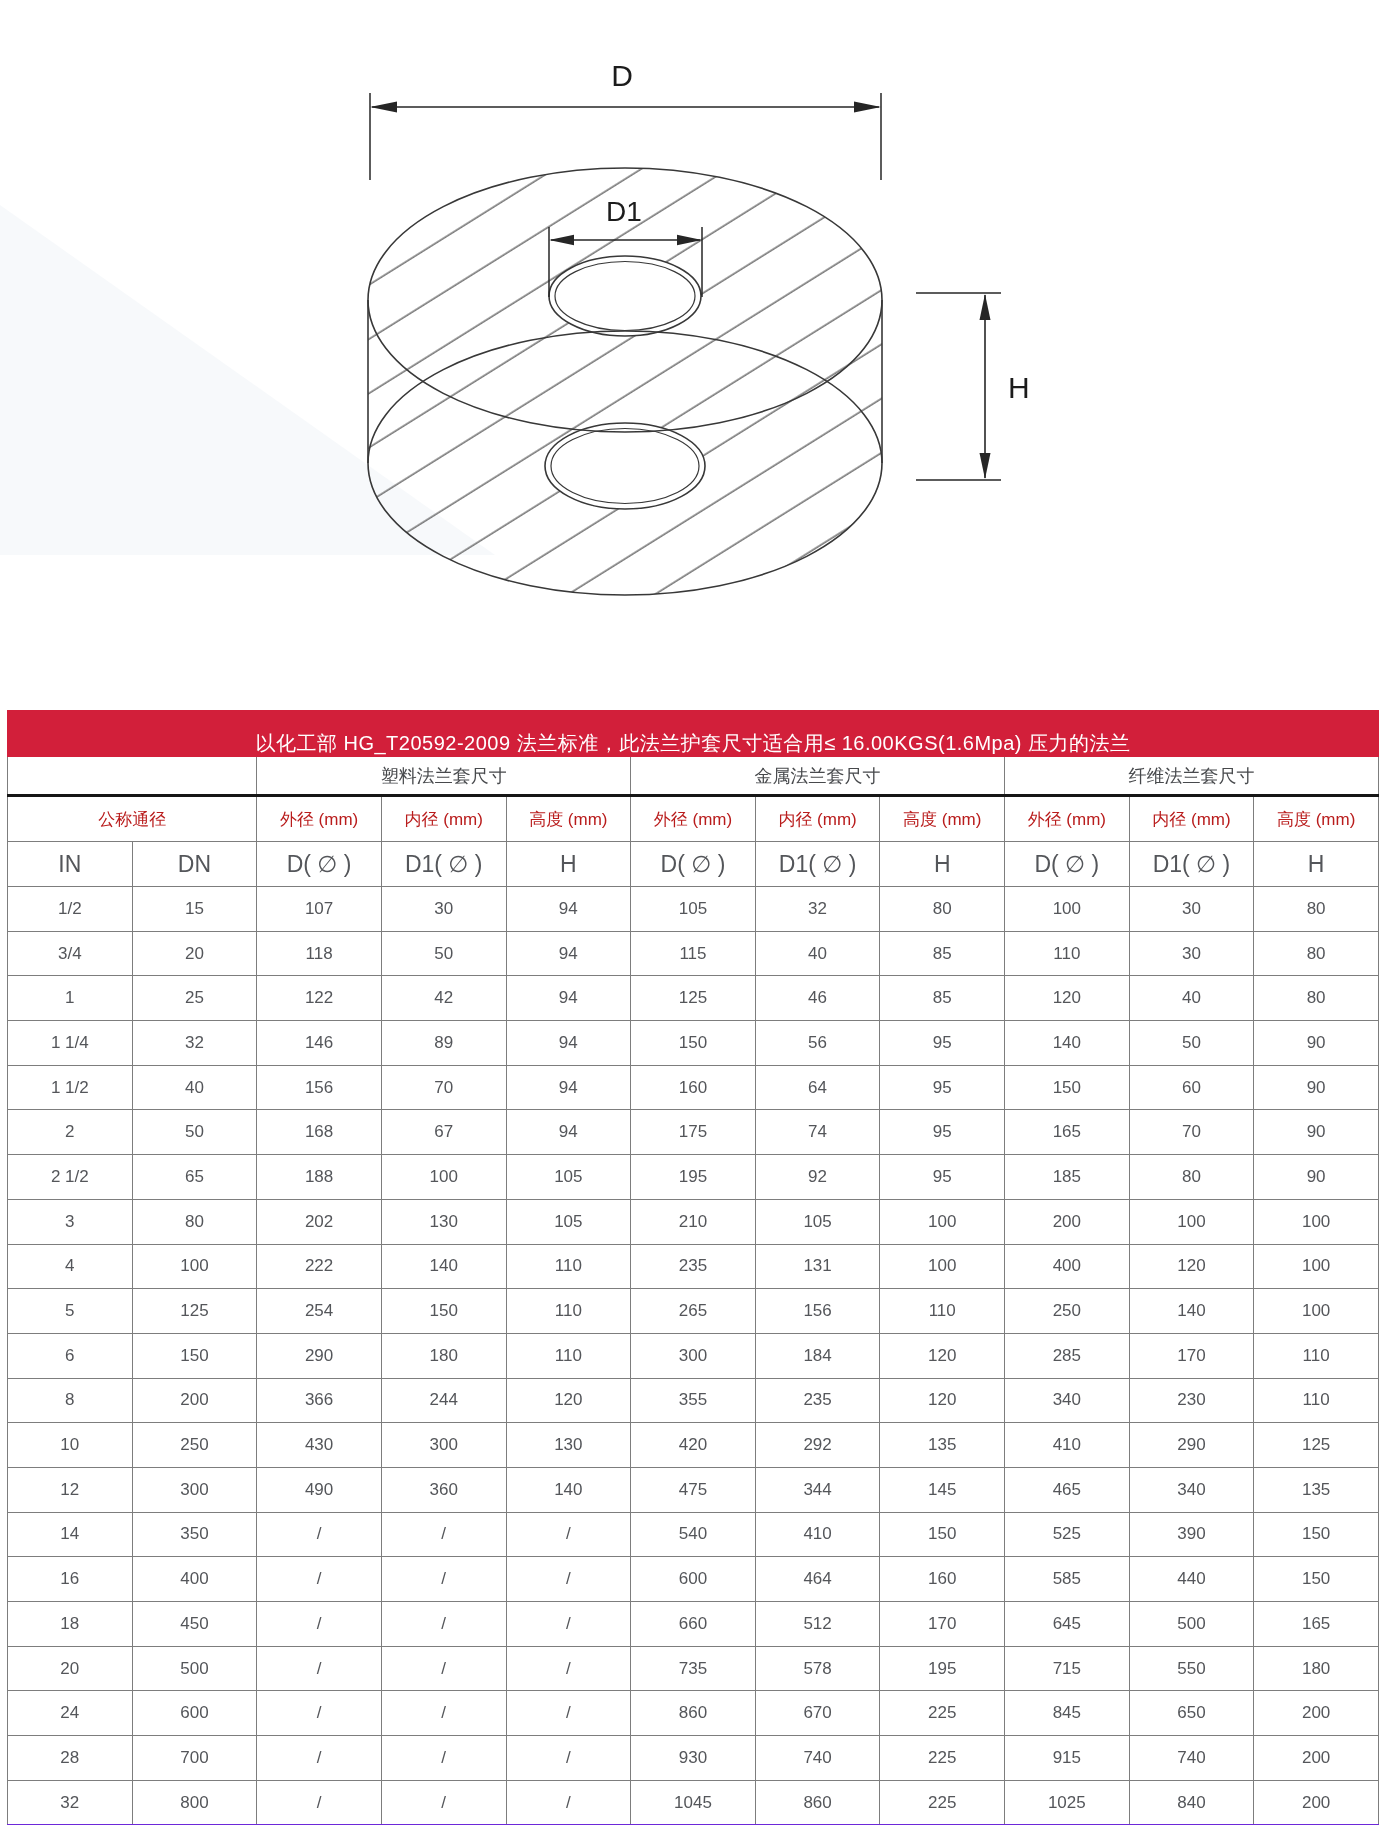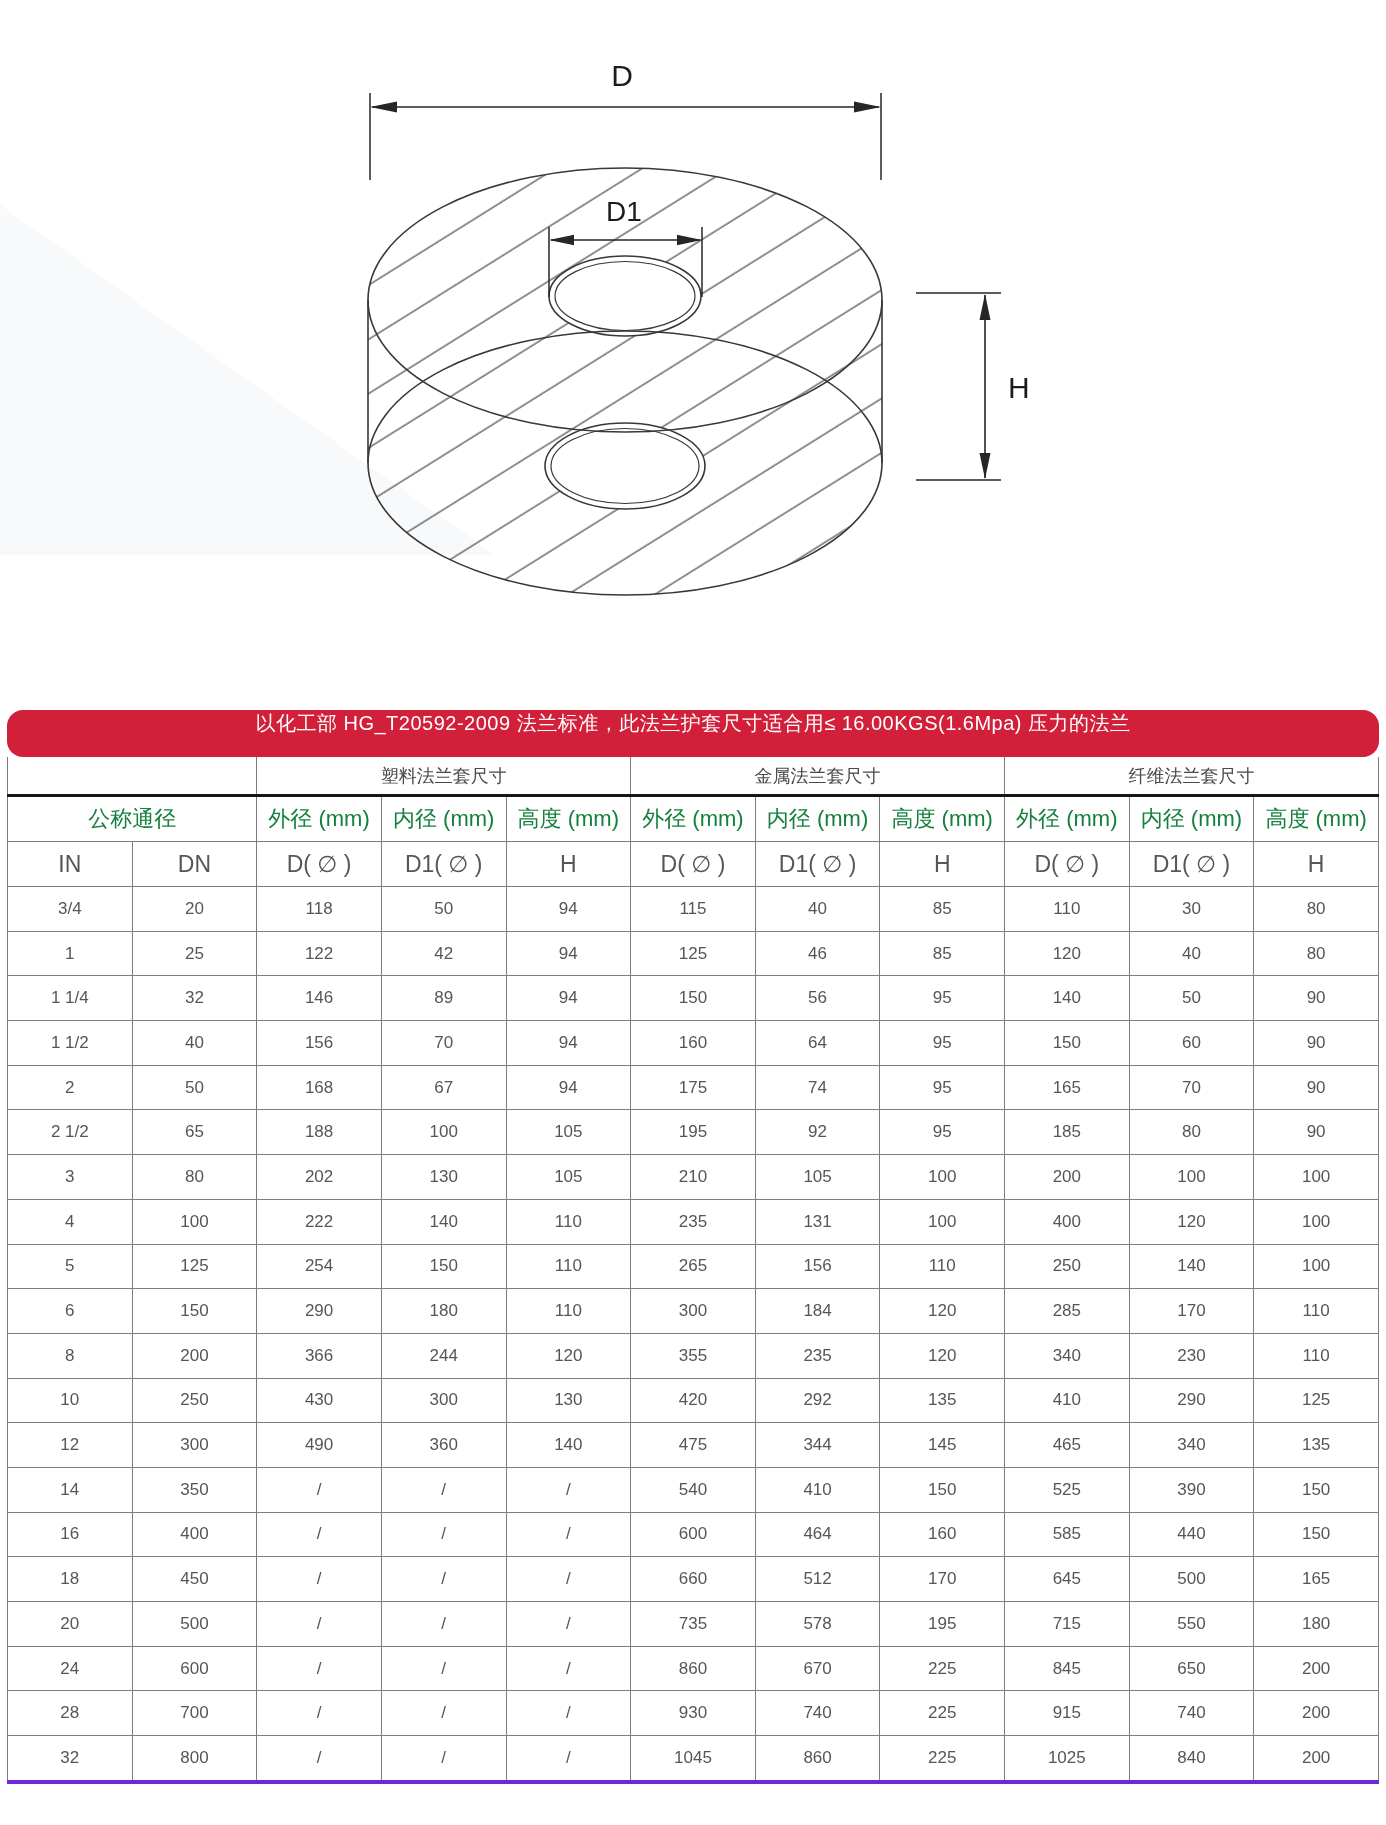--- a/index.html
+++ b/index.html
@@ -4,40 +4,40 @@
 <style>
   html,body{margin:0;padding:0;}
   body{
     width:1386px;height:1825px;background:#ffffff;
     font-family:"Liberation Sans","DejaVu Sans",sans-serif;
     position:relative;overflow:hidden;
   }
   .diagram-wrap{width:1386px;height:710px;position:relative;}
   .banner{
     margin:0 7px;height:47px;
-    display:flex;align-items:flex-start;justify-content:center;
-    font-size:20px;letter-spacing:.5px;border-radius:16px;
+    display:flex;align-items:flex-end;justify-content:center;
+    font-size:20px;letter-spacing:.5px;
   }
   table.spec{
     margin:0 7px;width:1372px;
     border-collapse:collapse;table-layout:fixed;
     color:#54565a;
   }
   table.spec td{
     border:1px solid #7d7d7d;
     text-align:center;vertical-align:middle;
     font-size:17px;padding:0;
     overflow:hidden;white-space:nowrap;
   }
   tr.group-row td{
     height:37px;border-top:none;
     border-bottom:3px solid #161616;
     font-size:18px;color:#47494c;
   }
-  tr.subhead-row td{height:44px;font-size:22px;color:#15803d;}
+  tr.subhead-row td{height:44px;font-size:17px;color:#b91c1c;}
   tr.unit-row td{height:44px;font-size:23px;}
   tr.data-row td, tbody[data-name="spec-table-body"] tr td{height:43.7px;}
   table.spec{border-bottom:4px solid #6d28d9;}
 </style>
 </head>
 <body data-name="page">
 
 <div class="diagram-wrap" data-name="flange-guard-diagram">
   <svg width="1386" height="710" viewBox="0 0 1386 710" data-name="flange-guard-drawing">
     <defs>
@@ -146,20 +146,33 @@
       <td data-name="unit-d">D( ∅ )</td>
       <td data-name="unit-d1">D1( ∅ )</td>
       <td data-name="unit-h">H</td>
       <td data-name="unit-d">D( ∅ )</td>
       <td data-name="unit-d1">D1( ∅ )</td>
       <td data-name="unit-h">H</td>
     </tr>
   </thead>
   <tbody data-name="spec-table-body">
 
+  <tr class="data-row" data-name="table-row">
+        <td data-name="table-cell">1/2</td>
+        <td data-name="table-cell">15</td>
+        <td data-name="table-cell">107</td>
+        <td data-name="table-cell">30</td>
+        <td data-name="table-cell">94</td>
+        <td data-name="table-cell">105</td>
+        <td data-name="table-cell">32</td>
+        <td data-name="table-cell">80</td>
+        <td data-name="table-cell">100</td>
+        <td data-name="table-cell">30</td>
+        <td data-name="table-cell">80</td>
+      </tr>
       <tr class="data-row" data-name="table-row">
         <td data-name="table-cell">3/4</td>
         <td data-name="table-cell">20</td>
         <td data-name="table-cell">118</td>
         <td data-name="table-cell">50</td>
         <td data-name="table-cell">94</td>
         <td data-name="table-cell">115</td>
         <td data-name="table-cell">40</td>
         <td data-name="table-cell">85</td>
         <td data-name="table-cell">110</td>

